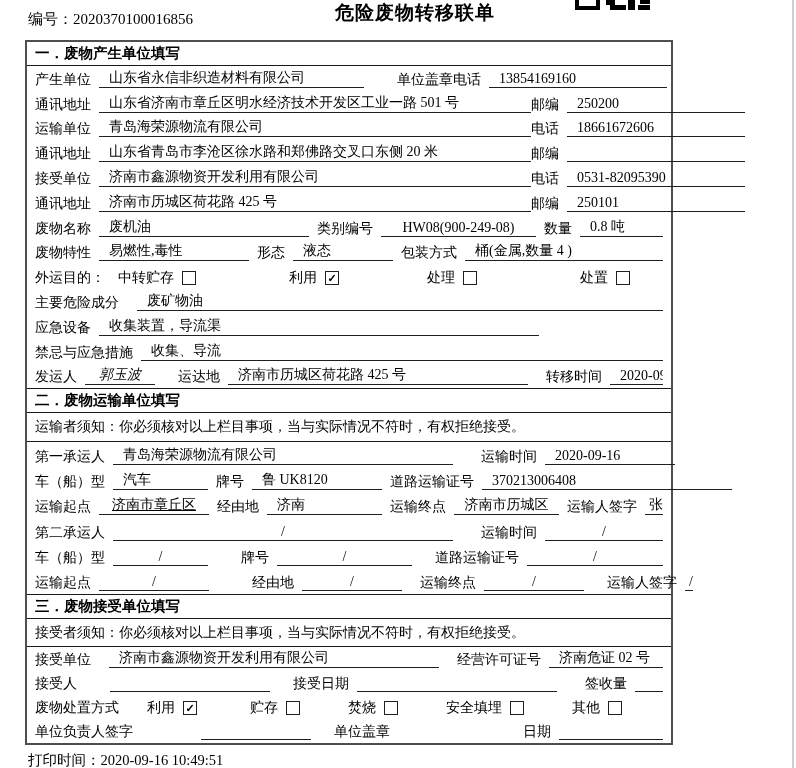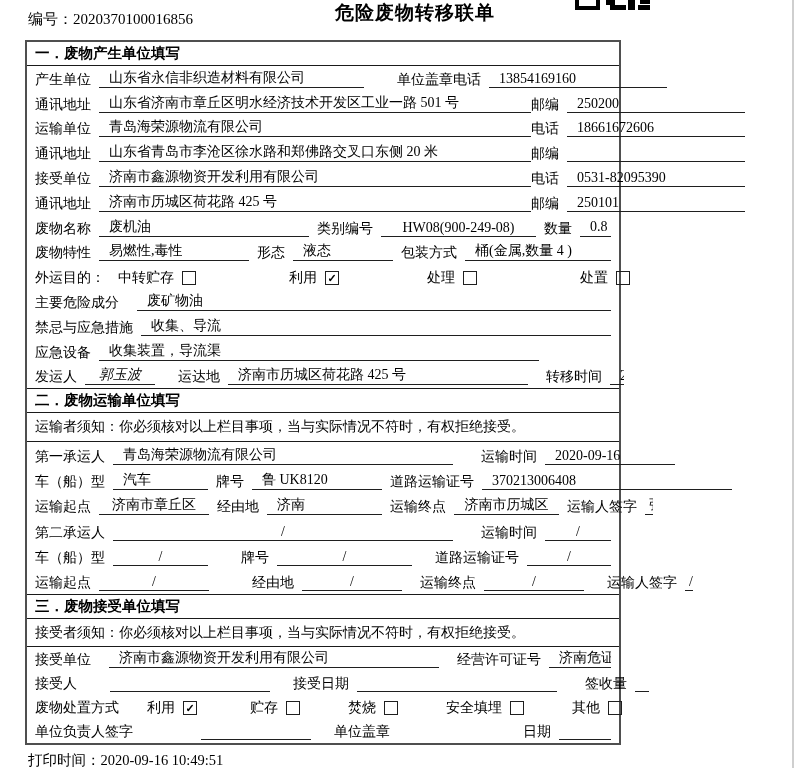--- a/index.html
+++ b/index.html
@@ -4,21 +4,21 @@
 <style>
   html,body{margin:0;padding:0;}
   body{
     width:796px;height:768px;background:#ffffff;position:relative;overflow:hidden;
     font-family:"Liberation Serif","DejaVu Serif",serif;font-size:14px;color:#000;
   }
   .serial{position:absolute;left:28px;top:10px;font-size:15px;white-space:nowrap;}
   .title{position:absolute;left:335px;top:0px;margin:0;font-size:19px;font-weight:700;white-space:nowrap;letter-spacing:1px;}
   .qr{position:absolute;left:575px;top:0;width:78px;height:10px;}
   .edge{position:absolute;right:2px;top:0;width:2px;height:768px;background:#cfcfcf;}
-  .form{position:absolute;left:25px;top:40px;width:596px;border:2px solid #4f4f4f;box-sizing:border-box;background:#fff;}
+  .form{position:absolute;left:25px;top:40px;width:648px;border:2px solid #4f4f4f;box-sizing:border-box;background:#fff;}
   .sec-header{font-weight:700;font-size:14.5px;padding:0 8px;height:23px;line-height:23px;border-bottom:1.5px solid #1a1a1a;white-space:nowrap;}
   .sec + .sec .sec-header{border-top:1.5px solid #1a1a1a;}
   .notice{height:28px;display:flex;align-items:center;padding:0 8px;border-bottom:1.5px solid #1a1a1a;white-space:nowrap;}
   .sec3 .notice{height:27px;}
   .row{display:flex;align-items:flex-end;padding:0 8px;box-sizing:border-box;white-space:nowrap;}
   .sec1 .row{height:24.8px;}
   .sec2 .row{height:25.3px;}
   .sec3 .row{height:24px;}
   .seg{margin-left:8px;flex:0 0 auto;}
   .row > .seg:first-child{margin-left:0;text-align:right;}
@@ -133,26 +133,26 @@
         <span class="seg txt" style="margin-left: 88px;">处理</span>
         <span class="seg box"></span>
         <span class="seg txt" style="margin-left: 103px;">处置</span>
         <span class="seg box"></span>
       </div>
       <div class="row">
         <span class="seg lbl">主要危险成分</span>
         <span class="seg field grow" style="margin-left: 18px;">废矿物油</span>
       </div>
       <div class="row">
+        <span class="seg lbl">应急设备</span>
+        <span class="seg field" style="width: 440px;">收集装置，导流渠</span>
+      </div>
+      <div class="row">
         <span class="seg lbl">禁忌与应急措施</span>
         <span class="seg field grow">收集、导流</span>
-      </div>
-      <div class="row">
-        <span class="seg lbl">应急设备</span>
-        <span class="seg field" style="width: 440px;">收集装置，导流渠</span>
       </div>
       <div class="row">
         <span class="seg lbl">发运人</span>
         <span class="seg field ctr" style="width: 70px; font-style: italic;">郭玉波</span>
         <span class="seg lbl" style="margin-left: 23px;">运达地</span>
         <span class="seg field" style="width: 300px;">济南市历城区荷花路 425 号</span>
         <span class="seg lbl" style="margin-left: 18px;">转移时间</span>
         <span class="seg field grow">2020-09-16</span>
       </div>
     </div>
@@ -168,21 +168,21 @@
       <div class="row">
         <span class="seg lbl">车（船）型</span>
         <span class="seg field" style="width: 95px;">汽车</span>
         <span class="seg lbl">牌号</span>
         <span class="seg field" style="width: 130px;">鲁 UK8120</span>
         <span class="seg lbl">道路运输证号</span>
         <span class="seg field" style="width: 250px;">370213006408</span>
       </div>
       <div class="row">
         <span class="seg lbl">运输起点</span>
-        <span class="seg field ctr" style="width: 110px;">济南市章丘区</span>
+        <span class="seg field ctr" style="width: 110px; text-decoration: underline;">济南市章丘区</span>
         <span class="seg lbl">经由地</span>
         <span class="seg field" style="width: 115px;">济南</span>
         <span class="seg lbl">运输终点</span>
         <span class="seg field ctr" style="width: 105px;">济南市历城区</span>
         <span class="seg lbl">运输人签字</span>
         <span class="seg field grow ctr">张春雷</span>
       </div>
       <div class="row">
         <span class="seg lbl">第二承运人</span>
         <span class="seg field ctr" style="width: 340px;">/</span>

